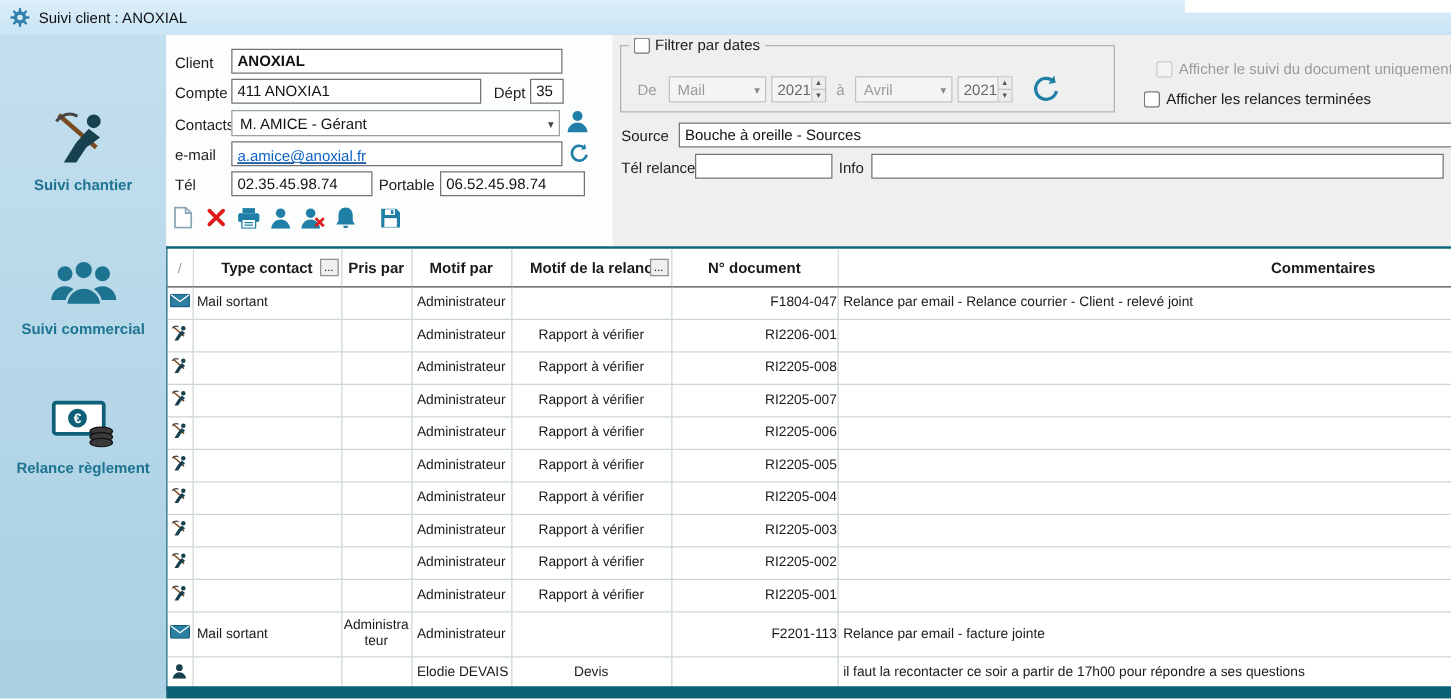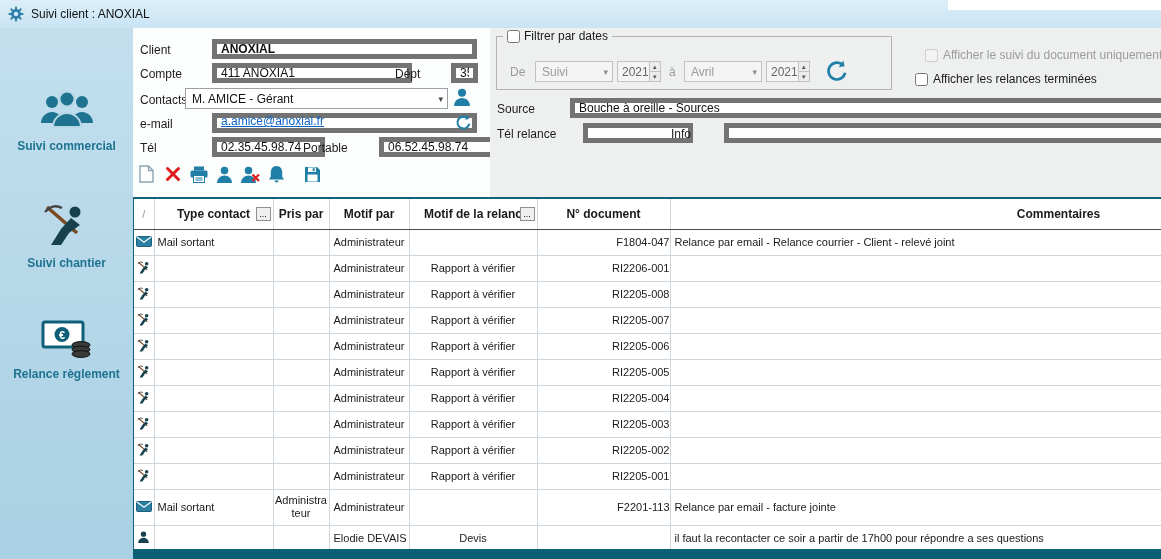--- a/index.html
+++ b/index.html
@@ -17,22 +17,22 @@
   .sidebar { position:absolute; left:0; top:28px; width:133px; height:531px;
     background:linear-gradient(180deg,#c3dfee,#a9d0e3); display:flex; flex-direction:column; align-items:center;
     padding-top:60px; gap:50px; }
   .nav-item { display:flex; flex-direction:column; align-items:center; gap:6px; cursor:pointer; text-align:center; }
   .nav-label { color:#1d7390; font-weight:bold; font-size:12px; }
 
   
   .form-panel { position:absolute; left:133px; top:28px; width:357px; height:169px; background:#fcfdfd;padding-left:44px; }
   .lbl { position:absolute; font-size:12px; color:#1c1c1c; white-space:nowrap; }
   .dim { color:#9b9b9b; }
-  .tbx { position:absolute; height:20px; background:#fff; border:5px solid #737373; font-size:12px;
-    padding:0 4px; font-family:inherit; color:#111;margin-left:27px; }
+  .tbx { position:absolute; height:20px; background:#fff; border:1px solid #737373; font-size:12px;
+    padding:0 4px; font-family:inherit; color:#111; }
   .bold { font-weight:bold; }
   .linkbox { display:flex; align-items:flex-end;text-decoration:underline; }
   .email-link { color:#0b62c4; text-decoration:underline; cursor:pointer; font-size:12px; }
   .fselect { position:absolute; height:21px; background:#f4f4f4; border:1px solid #c2c2c2; display:flex;
     align-items:center; justify-content:space-between; padding:0 4px 0 6px; color:#9b9b9b; font-size:12px; white-space:nowrap; overflow:hidden; }
   .fselect.enabled { background:#fff; border-color:#9aa0a6; color:#111; }
   .arr { color:#8a8a8a; font-size:9px; }
   .arr.dark { color:#444; }
   .icon-btn { position:absolute; display:flex; align-items:center; justify-content:center; cursor:pointer; }
   .toolbar { position:absolute; left:3px; top:137px; display:flex; align-items:center; gap:5px; }
@@ -91,46 +91,46 @@
         <circle cx="10" cy="10" r="2.8" fill="#d2e9f6"></circle>
       </svg>
     </span>
     <span class="title-text">Suivi client : ANOXIAL</span>
   </div>
   <div class="corner"></div>
 
   <div class="sidebar">
     <div class="nav-item">
       <span>
+        <svg width="46" height="44" viewBox="0 0 46 44">
+          <line x1="4" y1="4" x2="34" y2="30" stroke="#7a4a21" stroke-width="3.5"></line>
+          <path d="M2 9 Q10 0 19 5" fill="none" stroke="#444" stroke-width="2.5"></path>
+          <circle cx="32" cy="9" r="5.5" fill="#17414f"></circle>
+          <path d="M28 15 L18 26 L8 42 H18 L26 30 L37 22 Z" fill="#17414f"></path>
+        </svg>
+      </span>
+      <span class="nav-label">Suivi chantier</span>
+    </div>
+    <div class="nav-item">
+      <span>
         <svg width="56" height="42" viewBox="0 0 56 42" fill="#1d7390">
           <circle cx="13" cy="14" r="6"></circle>
             <path d="M2 35c0-6 5-11 11-11s11 5 11 11z"></path>
           <circle cx="43" cy="14" r="6"></circle>
             <path d="M32 35c0-6 5-11 11-11s11 5 11 11z"></path>
           <g stroke="#b7d8e7" stroke-width="2">
             <circle cx="28" cy="11" r="7.5"></circle>
               <path d="M14 39c0-7.7 6.3-14 14-14s14 6.3 14 14z"></path>
           </g>
         </svg>
       </span>
       <span class="nav-label">Suivi commercial</span>
     </div>
     <div class="nav-item">
       <span>
-        <svg width="46" height="44" viewBox="0 0 46 44">
-          <line x1="4" y1="4" x2="34" y2="30" stroke="#7a4a21" stroke-width="3.5"></line>
-          <path d="M2 9 Q10 0 19 5" fill="none" stroke="#444" stroke-width="2.5"></path>
-          <circle cx="32" cy="9" r="5.5" fill="#17414f"></circle>
-          <path d="M28 15 L18 26 L8 42 H18 L26 30 L37 22 Z" fill="#17414f"></path>
-        </svg>
-      </span>
-      <span class="nav-label">Suivi chantier</span>
-    </div>
-    <div class="nav-item">
-      <span>
         <svg width="52" height="38" viewBox="0 0 52 38">
           <rect x="2" y="2" width="40" height="25" rx="2" fill="#fff" stroke="#0f5f78" stroke-width="3"></rect>
           <circle cx="21" cy="14.5" r="7.5" fill="#0f5f78"></circle>
           <text x="21" y="18.8" font-size="11" fill="#ffffff" text-anchor="middle" font-weight="bold" font-family="Liberation Sans, sans-serif">€</text>
           <ellipse cx="40" cy="25" rx="9" ry="3.4" fill="#3a3a3a" stroke="#111"></ellipse>
           <ellipse cx="40" cy="29.5" rx="9" ry="3.4" fill="#3a3a3a" stroke="#111"></ellipse>
           <ellipse cx="40" cy="34" rx="9" ry="3.4" fill="#3a3a3a" stroke="#111"></ellipse>
         </svg>
       </span>
       <span class="nav-label">Relance règlement</span>
@@ -226,21 +226,21 @@
   </div>
 
   <div class="filter-panel">
     <div class="groupbox"></div>
     <div class="legend">
       <input type="checkbox" style="">
       <span>Filtrer par dates</span>
     </div>
     <span class="lbl dim" style="left:20px;top:37px">De</span>
     <div class="fselect" style="left:45px;top:33px;width:78px">
-      <span>Suivi</span>
+      <span>Mail</span>
       <span class="arr">▾</span>
     </div>
     <div class="spin" style="left:127px;top:33px;width:44px">
       <span class="spin-val">2021</span>
       <span class="spin-btns">
           <span class="sb">▴</span>
           <span class="sb">▾</span>
         </span>
     </div>
     <span class="lbl dim" style="left:179px;top:37px">à</span>

